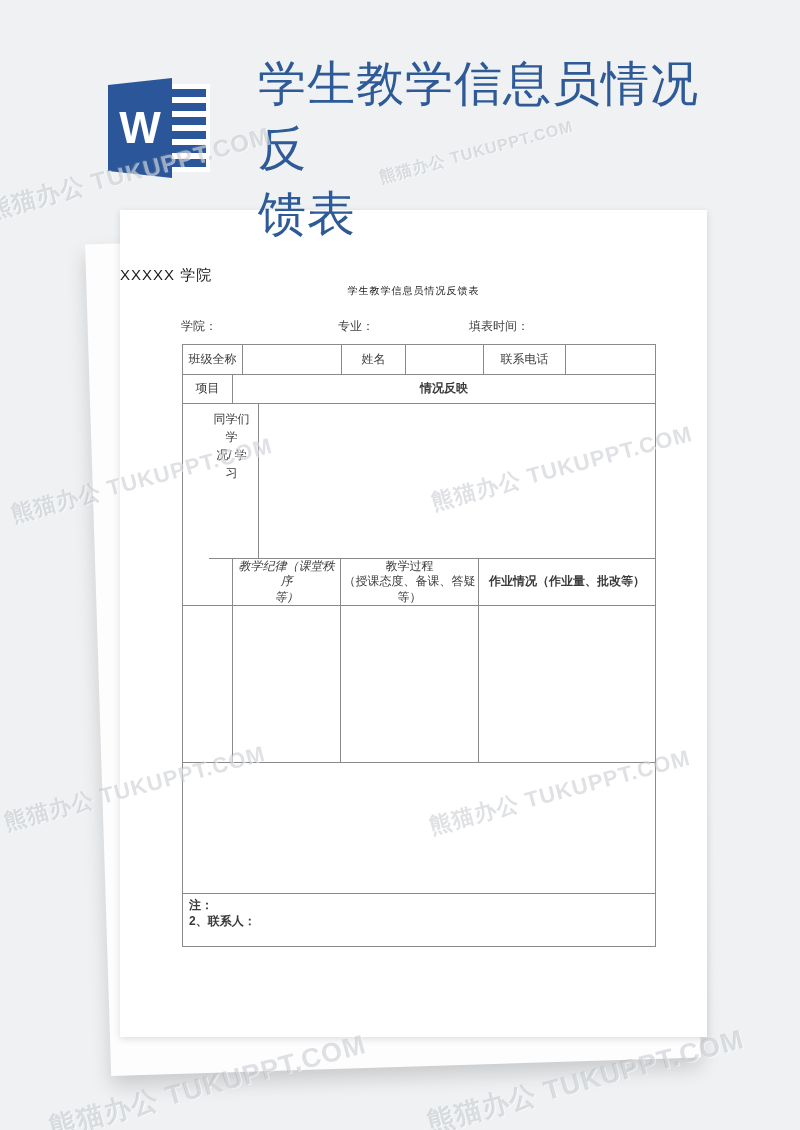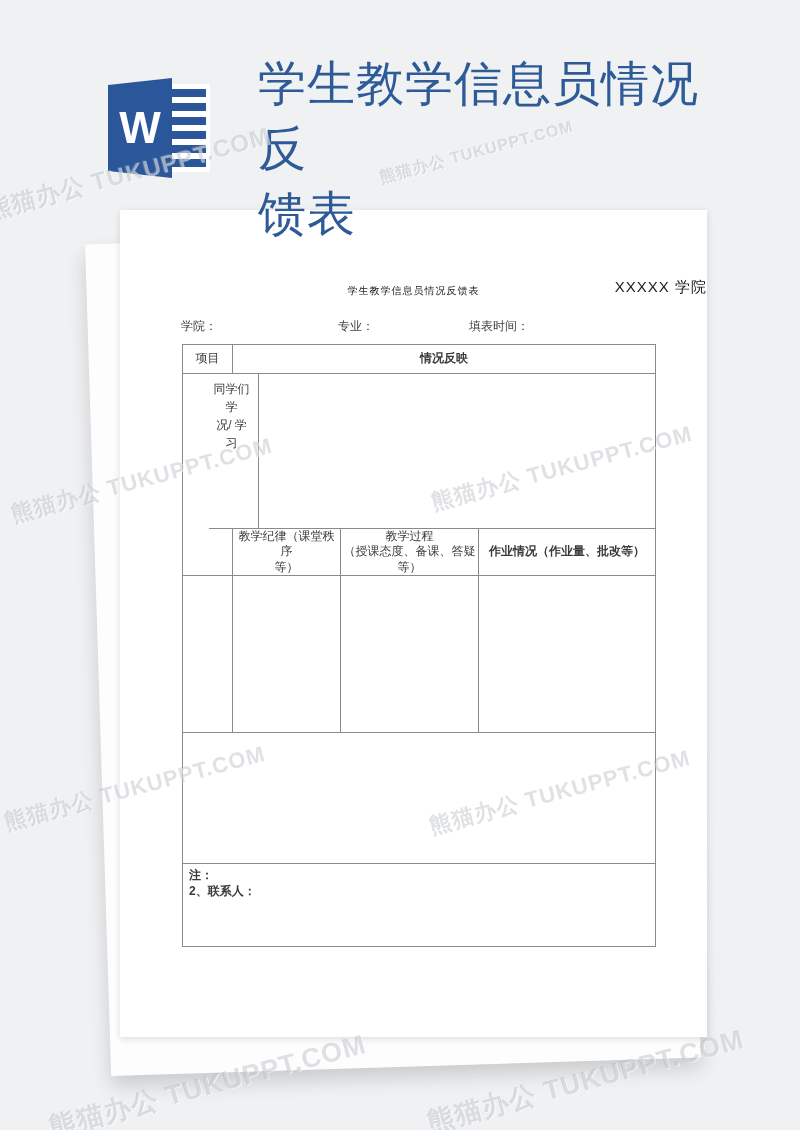--- a/index.html
+++ b/index.html
@@ -34,21 +34,21 @@
     background:#fdfdfe; transform:rotate(-1.8deg);
     box-shadow:0 10px 20px rgba(0,0,0,0.16); z-index:1;
   }
   .page-front {
     position:absolute; left:120px; top:210px; width:587px; height:827px;
     background:#ffffff; box-shadow:0 2px 7px rgba(0,0,0,0.13); z-index:2;
   }
 
   
   .doc-school-title {
-    position:absolute; top:68px; left:0; right:0; text-align:right;
+    position:absolute; top:56px; left:0; right:0; text-align:left;
     font-size:15px; color:#1c1c1c; letter-spacing:1px;
   }
   .doc-form-title {
     position:absolute; top:74px; left:0; right:0; text-align:center;
     font-size:10px; color:#1c1c1c; letter-spacing:1px;
   }
   .meta-label { position:absolute; top:108px; font-size:12px; color:#424242; }
   .meta-college  { left:61px; }
   .meta-major    { left:218px; }
   .meta-filldate { left:330px;margin-left:19px; }
@@ -64,21 +64,21 @@
     display:flex; align-items:center; justify-content:center; overflow:hidden;
     text-align:center; line-height:1.3;
   }
   .cell.last { border-right:none;font-weight:bold; }
   .trow.bottom .cell { border-bottom:none; }
 
   .r1 { height:30px; } .r2 { height:29px; } .r3 { height:155px; }
   .r4 { height:47px; } .r5 { height:157px; } .r6 { height:131px; } .r7 { height:52px; }
 
   .w60{flex:0 0 60px;} .w99{flex:0 0 99px;} .w64{flex:0 0 64px;} .w78{flex:0 0 78px;}
-  .w82{flex:0 0 82px;} .w50{flex:0 0 50px;text-align:right;} .w108{flex:0 0 108px;} .w138{flex:0 0 138px;}
+  .w82{flex:0 0 82px;} .w50{flex:0 0 50px;text-align:right;} .w108{flex:0 0 108px;font-style:italic;} .w138{flex:0 0 138px;}
   .wfill{flex:1 1 auto;}
 
   .cell.label-clip-left {
     align-items:flex-start; justify-content:flex-start; text-align:center;
     padding:6px 8px 0 4px; white-space:pre-line; line-height:1.5;margin-left:26px;
   }
   .cell.label-clip-right {
     align-items:flex-start; justify-content:flex-end; text-align:right;
     padding:9px 1px 0 2px; white-space:pre-line; line-height:1.5;
   }
@@ -122,20 +122,28 @@
 <div class="page-front">
   <div class="doc-school-title">XXXXX 学院</div>
   <div class="doc-form-title">学生教学信息员情况反馈表</div>
 
   <span class="meta-label meta-college">学院：</span>
   <span class="meta-label meta-major">专业：</span>
   <span class="meta-label meta-filldate">填表时间：</span>
 
   <div class="doc-table">
 
+    <div class="trow r1">
+      <div class="cell w60">班级全称</div>
+      <div class="cell w99"></div>
+      <div class="cell w64">姓名</div>
+      <div class="cell w78"></div>
+      <div class="cell w82">联系电话</div>
+      <div class="cell wfill last"></div>
+    </div>
 
     <div class="trow r2">
       <div class="cell w50">项目</div>
       <div class="cell wfill last">情况反映</div>
     </div>
 
     <div class="trow r3">
       <div class="cell w50 label-clip-left">同学们学
 况/ 学习</div>
       <div class="cell wfill last"></div>

